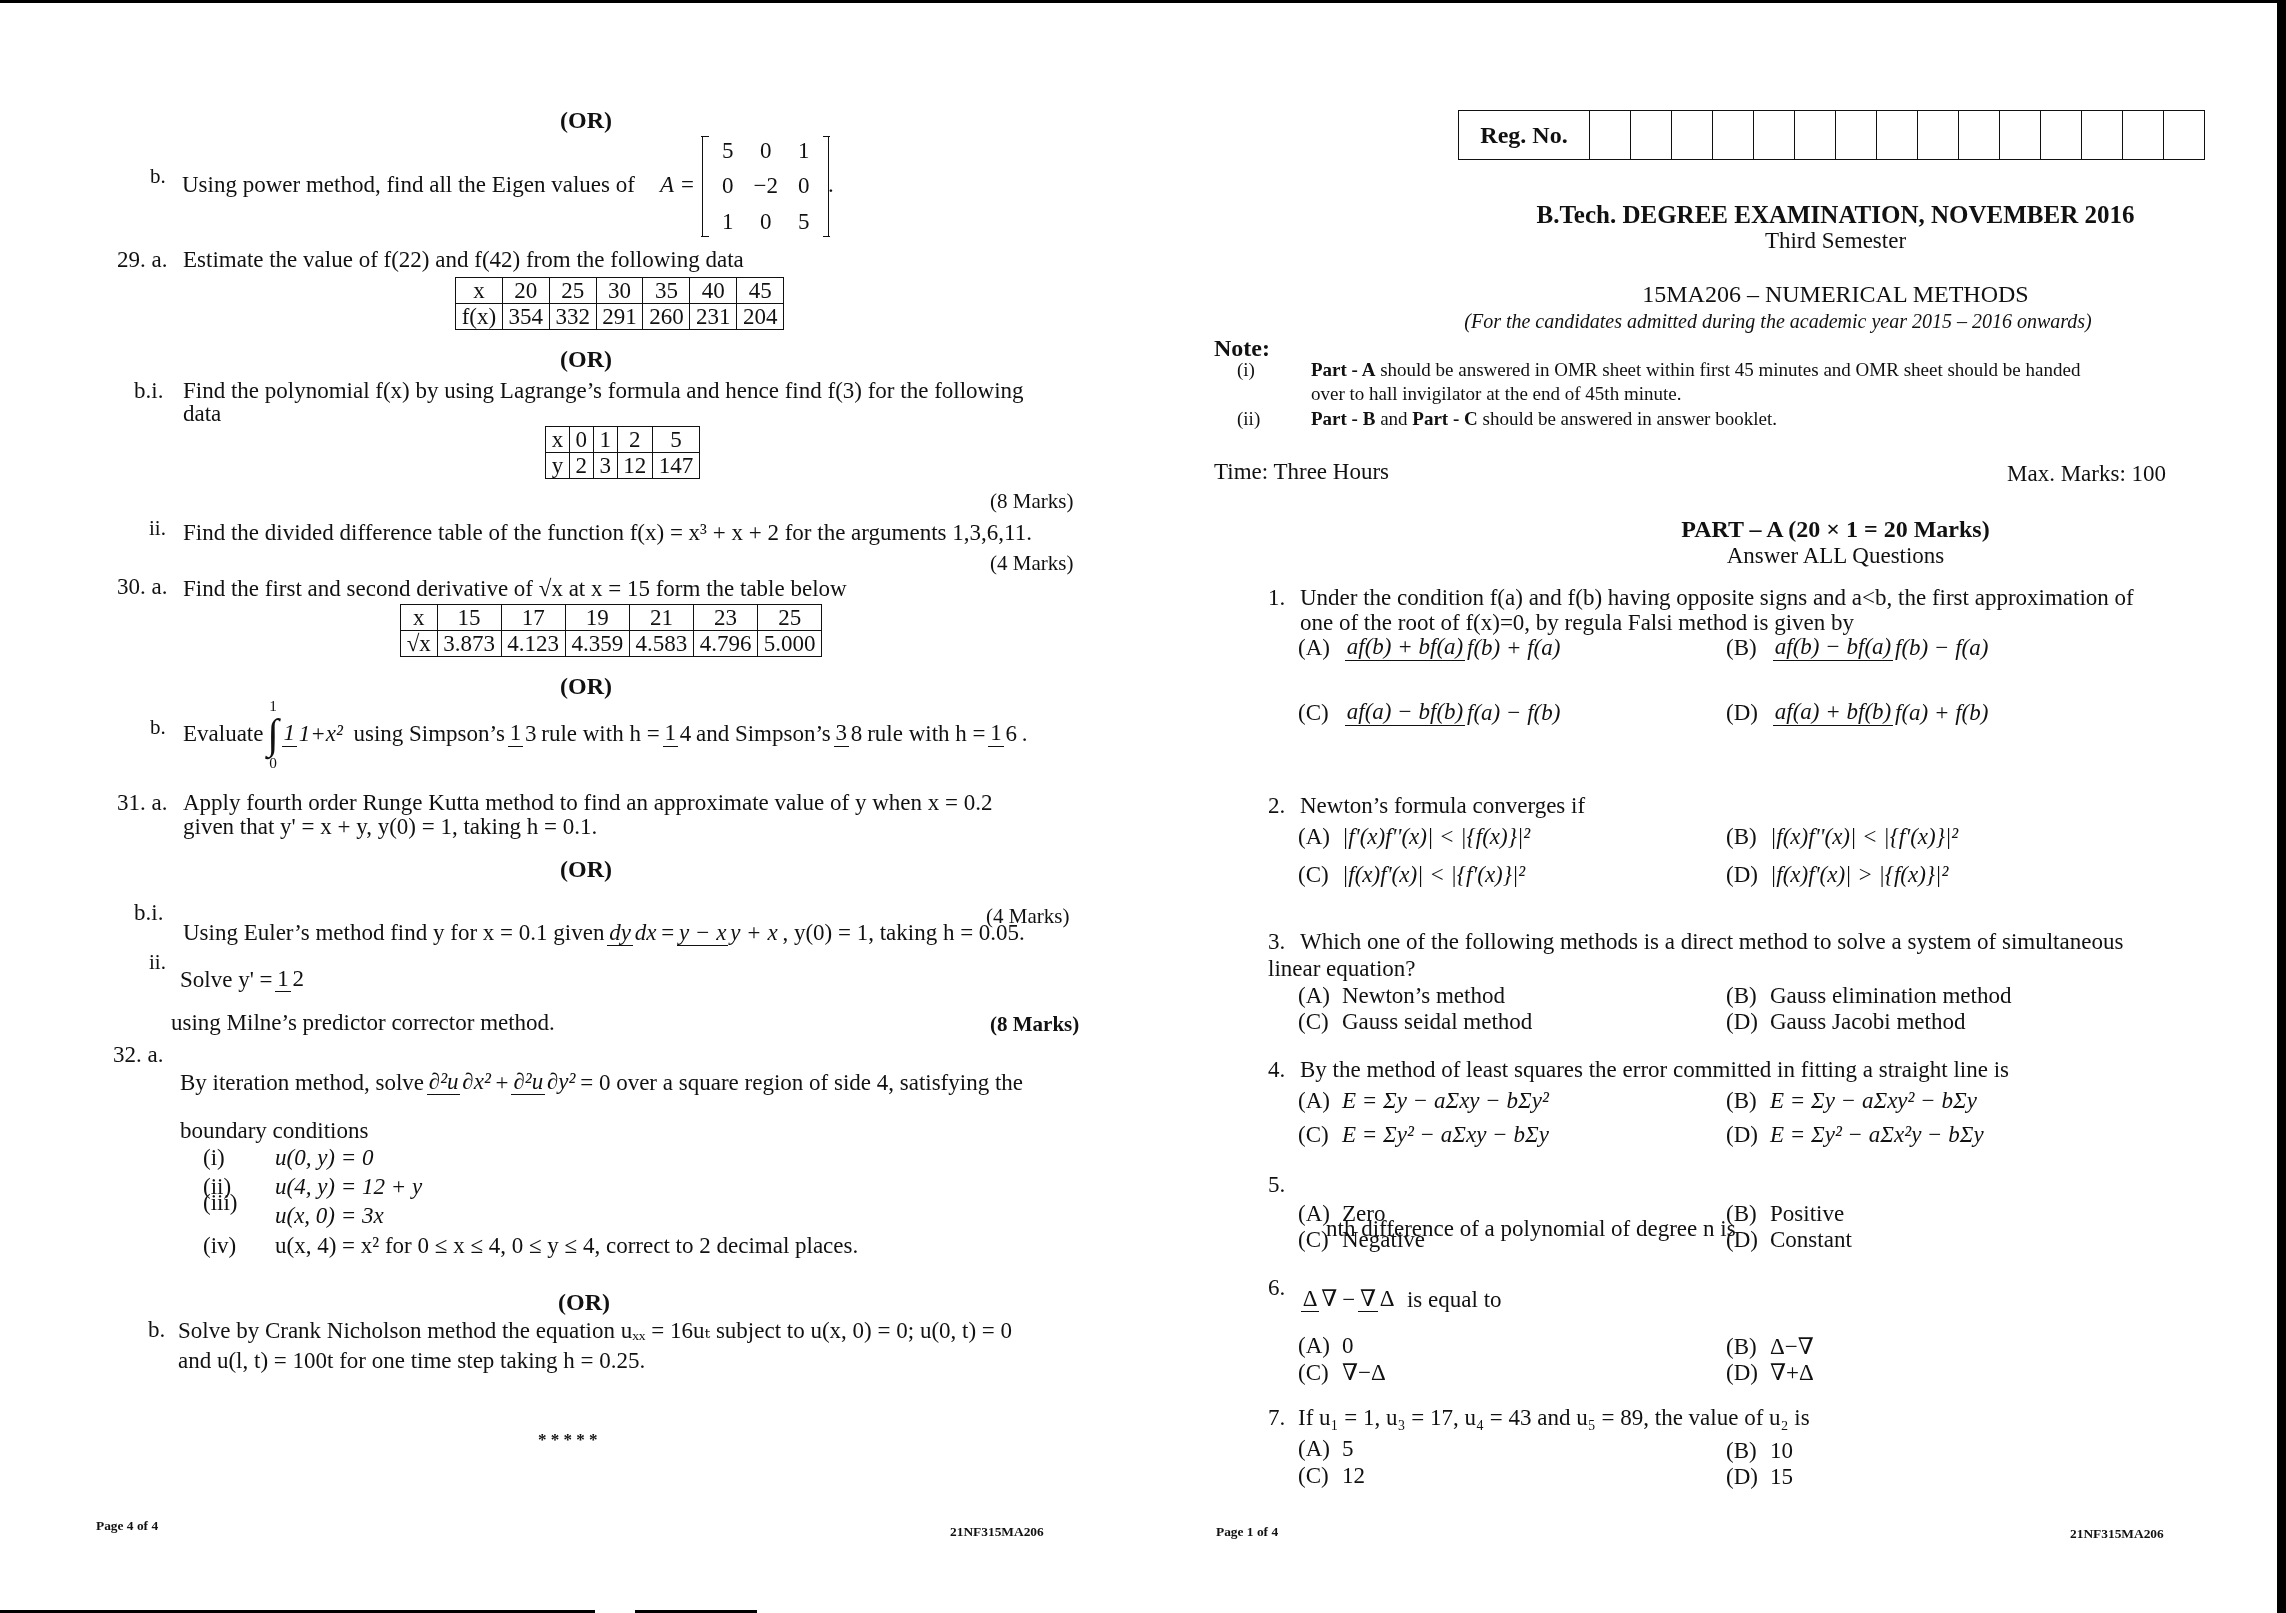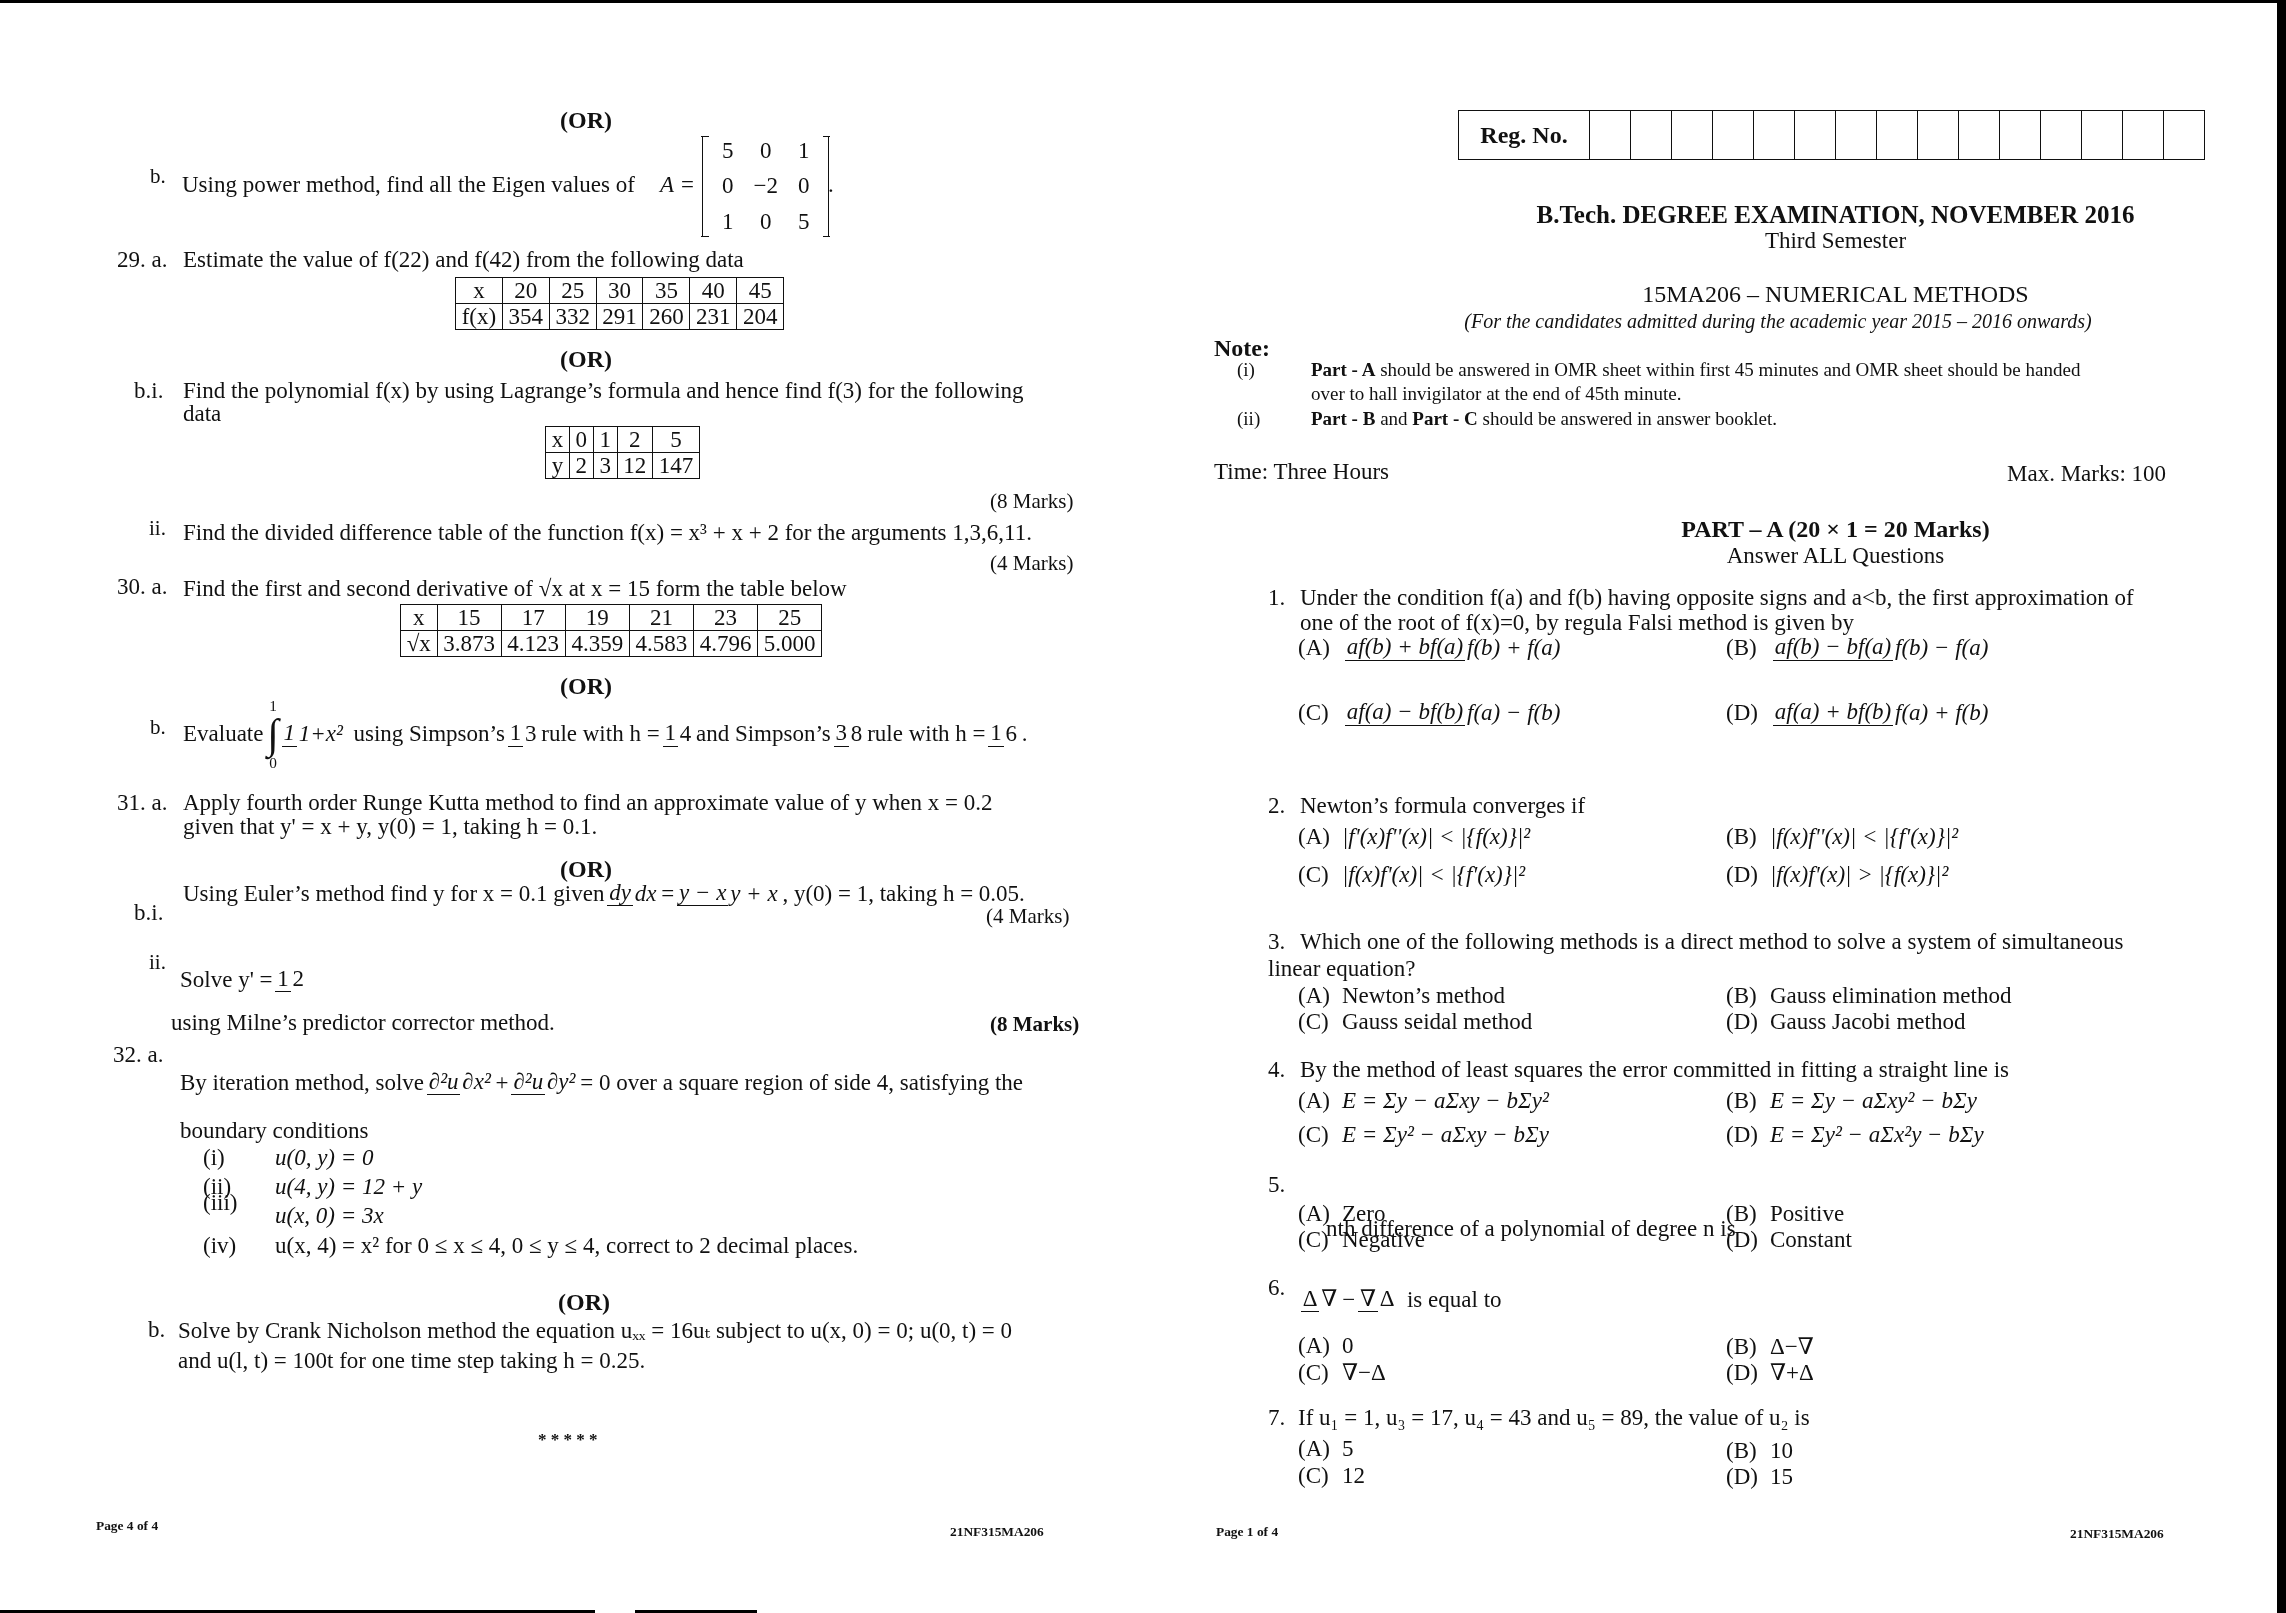--- a/index.html
+++ b/index.html
@@ -172,21 +172,21 @@
       </span>
     <span>.</span>
   </div>
 
   <div class="abs" style="left:117px;top:790px;">31. a.</div>
   <div class="abs" style="left:183px;top:790px;">Apply fourth order Runge Kutta method to find an approximate value of y when x = 0.2</div>
   <div class="abs" style="left:183px;top:814px;">given that y' = x + y, y(0) = 1, taking h = 0.1.</div>
 
   <div class="abs or" style="left:560px;top:856px;">(OR)</div>
   <div class="abs" style="left:134px;top:900px;">b.i.</div>
-  <div class="abs" style="left:183px;top:881px;display:flex;align-items:flex-start;height:65px;">
+  <div class="abs" style="left:183px;top:881px;display:flex;align-items:flex-end;height:65px;">
     <span>Using Euler’s method find y for x = 0.1 given</span>
     <span class="frac math">
         <span class="num">dy</span>
         <span class="den">dx</span>
       </span>
     <span>=</span>
     <span class="frac math">
         <span class="num">y − x</span>
         <span class="den">y + x</span>
       </span>

